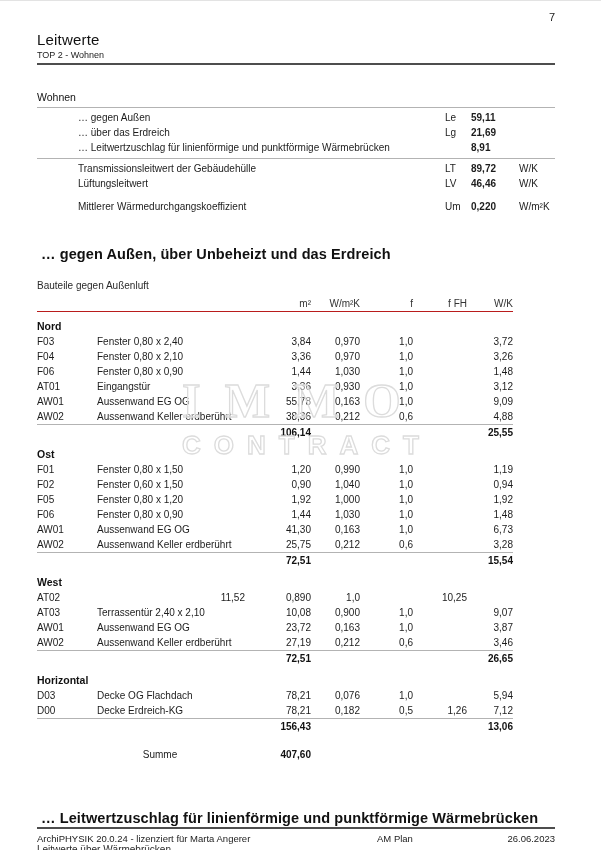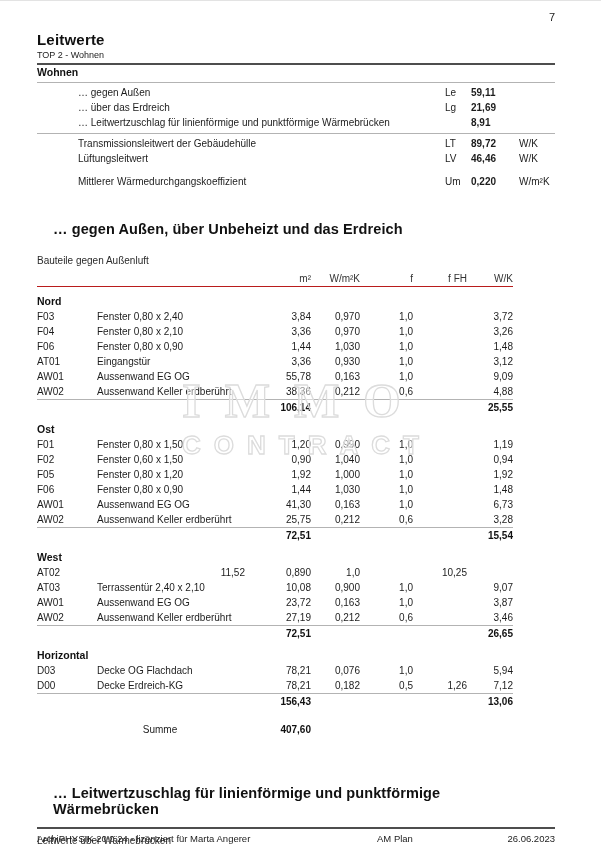--- a/index.html
+++ b/index.html
@@ -3,36 +3,36 @@
 <meta charset="utf-8">
 <style>
   html,body{margin:0;padding:0;background:#fff;}
   .page{
     position:relative;width:601px;height:850px;background:#fff;overflow:hidden;
     font-family:"Liberation Sans",sans-serif;color:#1c1c1c;
     border-top:1px solid #e3e3e3;box-sizing:border-box;
   }
   .content{position:absolute;left:37px;top:0;width:518px;}
   .pagenum{position:absolute;top:10px;right:46px;font-size:11px;color:#222;}
-  h1.doc-title{margin:30px 0 0 0;font-size:15px;font-weight:bold;color:#111;letter-spacing:.2px;}
+  h1.doc-title{margin:30px 0 0 0;font-size:15px;font-weight:normal;color:#111;letter-spacing:.2px;}
   .doc-sub{font-size:9px;margin-top:2px;color:#222;}
   .headrule{border:none;border-top:2px solid #4d4d4d;margin:3px 0 0 0;height:0;}
   
-  .sum-heading{font-size:10.5px;font-weight:bold;color:#111;height:14px;line-height:14px;}
+  .sum-heading{margin-top:25px;font-size:10.5px;font-weight:normal;color:#111;height:14px;line-height:14px;}
   .lightrule{border:none;border-top:1px solid #b3b3b3;margin:3px 0 0 0;height:0;}
   .sblock{padding-top:2px;}
   .srow{display:grid;grid-template-columns:408px 26px 40px 1fr;height:15px;line-height:15px;font-size:10px;}
   .srow .lbl{padding-left:41px;white-space:nowrap;overflow:hidden;}
   .srow .sym{white-space:nowrap;}
   .srow .val{text-align:left;white-space:nowrap;font-weight:bold;}
   .srow .unit{padding-left:8px;white-space:nowrap;}
   .spacer6{height:6px;}
   
   .section{margin-top:32px;}
-  .sec-title{margin:16px;font-size:14.5px;font-weight:bold;color:#111;letter-spacing:.1px;}
+  .sec-title{margin:4px;font-size:14.5px;font-weight:bold;color:#111;letter-spacing:.1px;}
   .sec-sub{font-size:10px;color:#2a2a2a;margin-top:18px;}
   .trow{display:grid;grid-template-columns:48px 160px 66px 49px 53px 54px 46px;height:15px;line-height:15px;font-size:10px;width:476px;}
   .trow .num{text-align:right;white-space:nowrap;}
   .trow .desc{white-space:nowrap;overflow:hidden;padding-left:12px;}
   .thead{margin-top:6px;height:14px;line-height:14px;border-bottom:1px solid #b91c1c;color:#333;}
   .gname{font-size:10.5px;font-weight:bold;color:#111;height:15px;line-height:15px;margin-top:7px;}
   .group{margin-top:0;}
   .total{font-weight:bold;border-top:1px solid #b3b3b3;color:#111;}
   .sumrow{margin-top:13px;font-size:10px;}
   .sumrow .sumlabel{text-align:center;padding-right:10px;}

